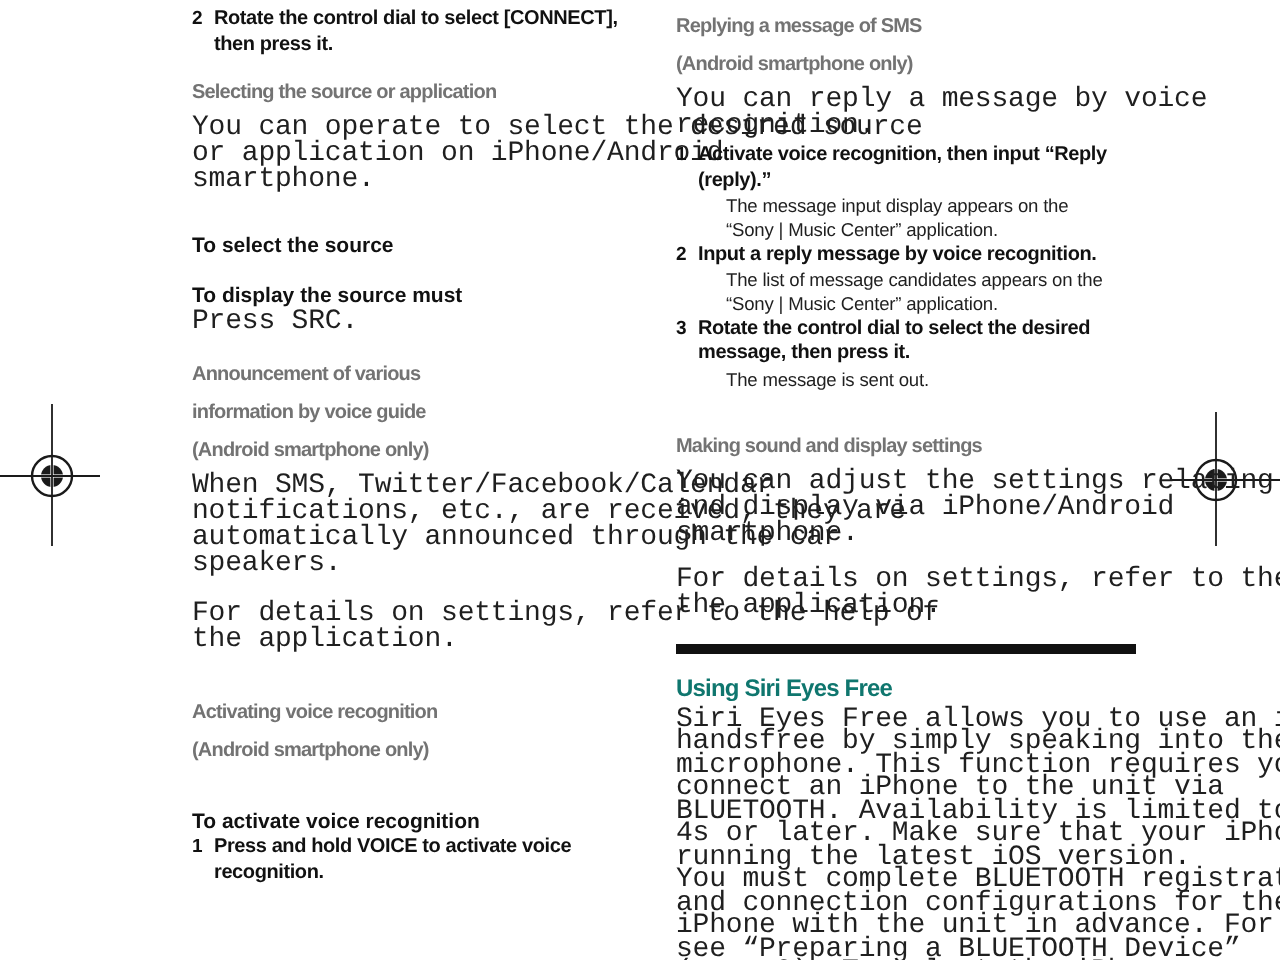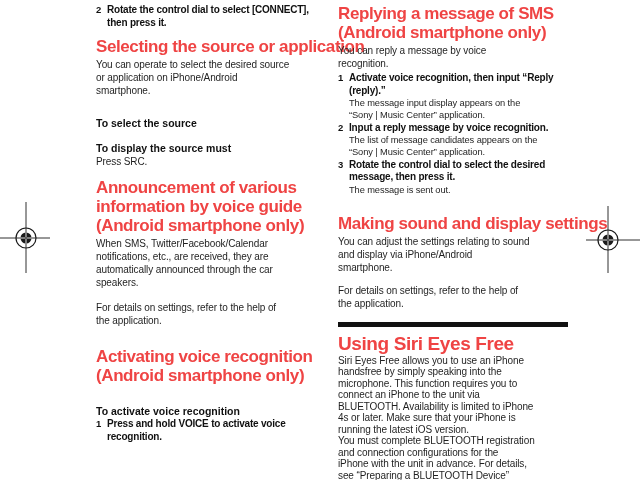--- a/index.html
+++ b/index.html
@@ -9,35 +9,35 @@
     color:#1f1f1f;
   }
   .col { position:absolute; top:0; }
   .col-left  { left:96px;  width:226px; padding-top:4px; }
   .col-right { left:338px; width:230px; padding-top:4px; }
 
   .col * { margin:0; }
   h1,h2,h3,p,.stext,.note { white-space:pre; }
 
   h2 {
-    font-size:17px; font-weight:bold; line-height:19px;
-    letter-spacing:-0.4px; color:#ef4444;
+    font-size:10px; font-weight:bold; line-height:19px;
+    letter-spacing:-0.4px; color:#737373;
   }
   h1 {
-    font-size:19px; font-weight:bold; line-height:20px;
-    letter-spacing:-0.4px; color:#ef4444;
+    font-size:12px; font-weight:bold; line-height:20px;
+    letter-spacing:-0.4px; color:#0f766e;
   }
   h3 { font-size:10.5px; font-weight:bold; line-height:13px; color:#111; }
-  p.body { font-size:10px; line-height:13px; letter-spacing:-0.1px; }
+  p.body { font-size:14px; line-height:13px; letter-spacing:-0.1px;font-family:Liberation Mono, monospace; }
   p.siri { line-height:11.5px; }
 
   .step { display:flex; align-items:flex-start; }
   .step .num  { flex:0 0 11px; font-size:9.5px; font-weight:bold; line-height:12.6px; color:#111; }
   .step .stext{ font-size:10px; font-weight:bold; line-height:12.6px; letter-spacing:-0.2px; color:#111; }
-  .note { margin-left:11px; font-size:9.3px; line-height:12.2px; letter-spacing:-0.1px; }
+  .note { margin-left:25px; font-size:9.3px; line-height:12.2px; letter-spacing:-0.1px; }
 
   .mt1{margin-top:1px}.mt2{margin-top:2px}
   .mt6{margin-top:20px}.mt7{margin-top:7px}.mt8{margin-top:8px}
   .mt10{margin-top:10px}.mt12{margin-top:12px}.mt14{margin-top:18px}
 
   .rule { margin-top:12px; height:5px; background:#111; width:100%; }
 
   .regmark { position:absolute; }
   .regmark-left  { left:0;   top:202px; }
   .regmark-right { left:584px; top:206px; }

